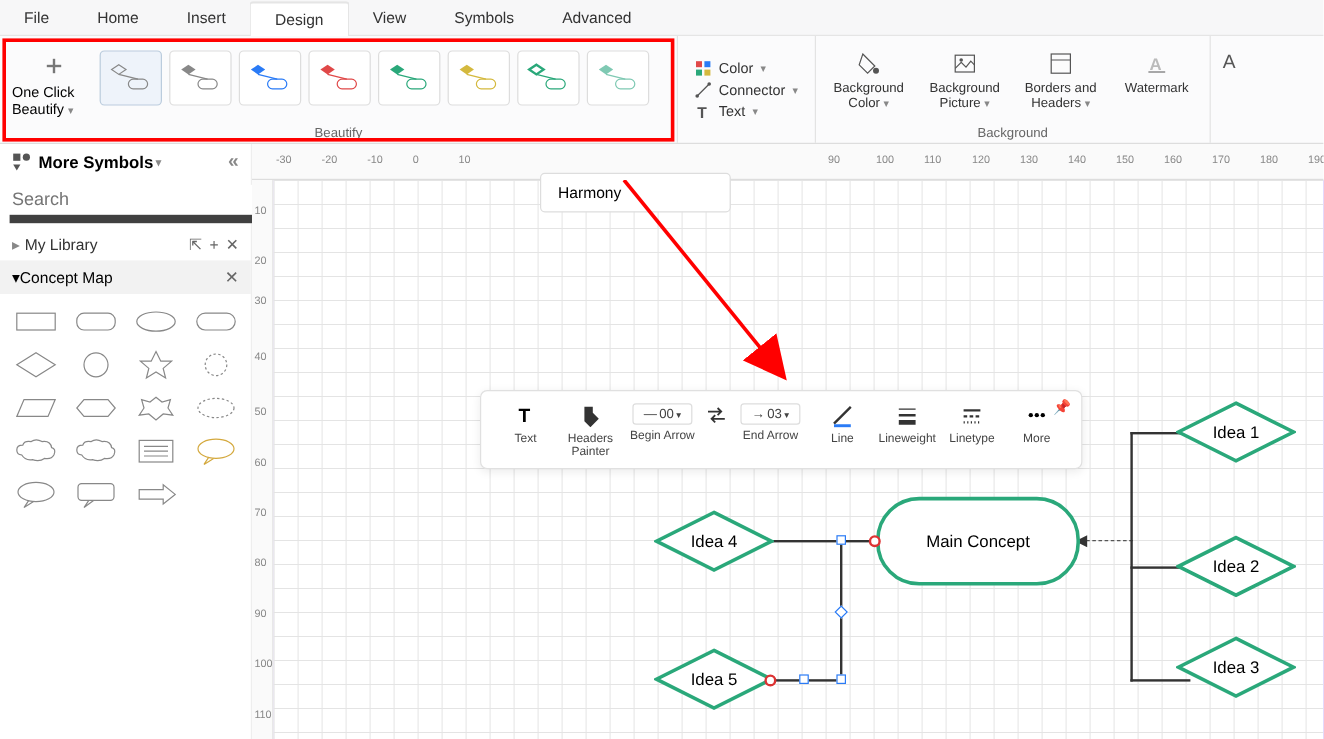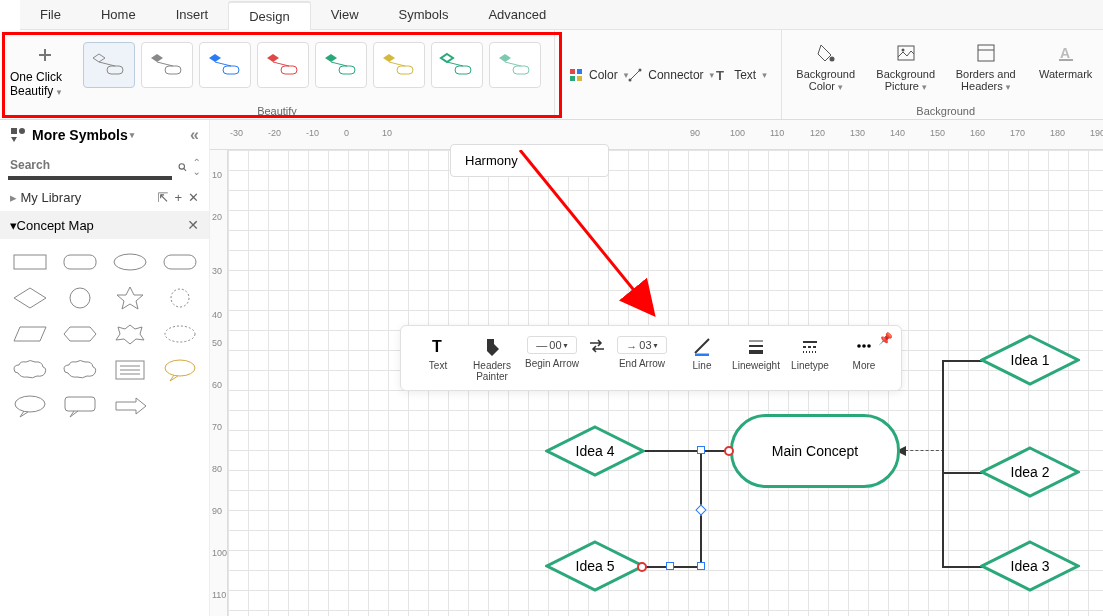--- a/index.html
+++ b/index.html
@@ -1,48 +1,48 @@
 <!DOCTYPE html>
 <html><head>
 <meta charset="utf-8">
 <style>
 * { box-sizing: border-box; margin: 0; padding: 0; font-family: "Segoe UI", Arial, sans-serif; }
 body { width: 1103px; height: 616px; background: #fff; overflow: hidden; position: relative; }
-.menubar { height: 30px; display: flex; align-items: center; background: #f7f7f8; border-bottom: 1px solid #e5e5e5; margin-left: 20px; }
+.menubar { height: 30px; display: flex; align-items: center; background: #f7f7f8; border-bottom: 1px solid #e5e5e5; }
 .menu-tab { padding: 6px 20px; font-size: 13px; color: #333; cursor: pointer; }
 .menu-tab.active { background: #fff; border-top: 2px solid #e5e5e5; border-left: 1px solid #e5e5e5; border-right: 1px solid #e5e5e5; border-bottom: 1px solid #fff; border-radius: 3px 3px 0 0; position: relative; top: 1px; }
 .ribbon { height: 90px; background: #fbfbfc; display: flex; position: relative; border-bottom: 1px solid #ddd; }
 .highlight-box { position: absolute; left: 2px; top: 2px; width: 560px; height: 86px; border: 3px solid red; pointer-events: none; z-index: 5; }
 .beautify-group { display: flex; align-items: flex-start; padding: 8px 10px; position: relative; }
 .beautify-label { position: absolute; bottom: 2px; left: 50%; transform: translateX(-50%); font-size: 11px; color: #666; }
 .oneclick { width: 70px; text-align: left; font-size: 12px; padding-top: 6px; }
 .oneclick .spark { width: 22px; height: 22px; margin: 0 auto 4px; position: relative; }
 .spark::before, .spark::after { content:''; position:absolute; background:#777; }
 .spark::before { width:12px; height:2px; top:10px; left:5px; }
 .spark::after { width:2px; height:12px; top:5px; left:10px; }
 .theme-thumb { width: 52px; height: 46px; border: 1px solid #ddd; border-radius: 4px; margin: 4px 3px; background:#fff; display:flex; align-items:center; justify-content:center; cursor:pointer; }
 .theme-thumb.active { background:#eef3fa; border-color:#bcd; }
 .theme-svg { width: 36px; height: 26px; }
-.color-group { border-left: 1px solid #e3e3e3; padding: 6px 14px; font-size: 12px; color: #333; display:flex; flex-direction:row; justify-content:center; }
+.color-group { border-left: 1px solid #e3e3e3; padding: 6px 14px; font-size: 12px; color: #333; display:flex; flex-direction:column; justify-content:center; }
 .color-group .row { display:flex; align-items:center; gap:6px; padding:2px 0; cursor:pointer; }
 .row svg { width:14px; height:14px; }
 .bg-group { border-left: 1px solid #e3e3e3; display:flex; align-items:flex-start; padding:8px 4px 18px; position:relative; }
 .bg-item { width: 80px; text-align:center; font-size: 11px; color:#333; cursor:pointer; }
 .bg-item svg { width: 22px; height: 22px; margin: 4px auto; display:block; }
 .bg-label { position:absolute; bottom:2px; left:50%; transform:translateX(-50%); font-size:11px; color:#666; }
 .doc-tabs { height: 30px; background:#fff; display:flex; align-items:center; border-bottom:1px solid #eee; padding-left: 228px; }
 .doc-tab { display:flex; align-items:center; gap:6px; font-size:13px; color:#2a7bf6; padding: 0 10px; }
 .doc-icon { width:14px; height:14px; background:#2a7bf6; border-radius:2px; }
 .dirty-dot { width:8px; height:8px; background:#e06; border-radius:50%; margin-left:40px; }
 .plus-tab { font-size:20px; color:#555; margin-left:14px; cursor:pointer; }
 .sidebar { position:absolute; left:0; top:120px; width:210px; bottom:0; background:#fff; border-right:1px solid #eee; }
 .sidebar-hdr { display:flex; align-items:center; padding:6px 10px; font-weight:600; font-size:14px; }
 .sidebar-hdr .collapse { margin-left:auto; font-size:16px; color:#888; }
 .search-row { display:flex; align-items:center; padding:4px 8px; gap:6px; }
-.search-input { flex:1; border:none; border-bottom:4px solid #404040; padding:4px 2px; font-size:12px; outline:none;font-weight:bold; }
+.search-input { flex:1; border:none; border-bottom:7px solid #404040; padding:4px 2px; font-size:15px; outline:none; }
 .search-ic { width:16px; height:16px; color:#666; }
 .updn { display:flex; flex-direction:column; color:#888; font-size:10px; line-height:9px; cursor:pointer; }
 .lib-row { display:flex; align-items:center; padding:6px 10px; font-size:13px; color:#333; }
 .lib-row .caret { margin-right:4px; color:#888; }
 .lib-row .tools { margin-left:auto; display:flex; gap:6px; color:#666; font-size:13px; }
 .cat-row { display:flex; align-items:center; padding:6px 10px; font-size:13px; background:#f2f2f2; cursor:pointer; }
 .cat-row .close { margin-left:auto; font-size:14px; color:#666; }
 .shape-grid { display:grid; grid-template-columns:repeat(4,44px); gap:6px; padding:8px; }
 .shape-cell { width:44px; height:30px; display:flex; align-items:center; justify-content:center; cursor:pointer; }
 .shape-cell svg { width:40px; height:26px; }
@@ -375,22 +375,22 @@
       <span style="left: 680px;">140</span>
       <span style="left: 720px;">150</span>
       <span style="left: 760px;">160</span>
       <span style="left: 800px;">170</span>
       <span style="left: 840px;">180</span>
       <span style="left: 880px;">190</span>
     </div>
   <div class="ruler-v">
       <div style="top: 20px;">10</div>
       <div style="top: 62px;">20</div>
-      <div style="top: 116px;">30</div>
-      <div style="top: 160px; text-align: center;">40</div>
+      <div style="top: 95px;">30</div>
+      <div style="top: 142px; text-align: center;">40</div>
       <div style="top: 188px;">50</div>
       <div style="top: 230px;">60</div>
       <div style="top: 272px;">70</div>
       <div style="top: 314px;">80</div>
       <div style="top: 356px;">90</div>
       <div style="top: 398px;">100</div>
       <div style="top: 440px;">110</div>
     </div>
   <div class="page-shadow"></div>
   <div class="grid-bg"></div>
@@ -490,19 +490,19 @@
         <polygon points="50,2 98,26 50,50 2,26" fill="#fff" stroke="#2aa87a" stroke-width="3"></polygon>
       </svg>
       <span>Idea 1</span>
     </div>
   <div class="node diamond" style="left:770px; top:296px;">
       <svg viewBox="0 0 100 52">
         <polygon points="50,2 98,26 50,50 2,26" fill="#fff" stroke="#2aa87a" stroke-width="3"></polygon>
       </svg>
       <span>Idea 2</span>
     </div>
-  <div class="node diamond" style="left:770px; top:390px;">
+  <div class="node diamond" style="left:770px; top:380px;">
       <svg viewBox="0 0 100 52">
         <polygon points="50,2 98,26 50,50 2,26" fill="#fff" stroke="#2aa87a" stroke-width="3"></polygon>
       </svg>
       <span>Idea 3</span>
     </div>
 </div>
 
 </body></html>

